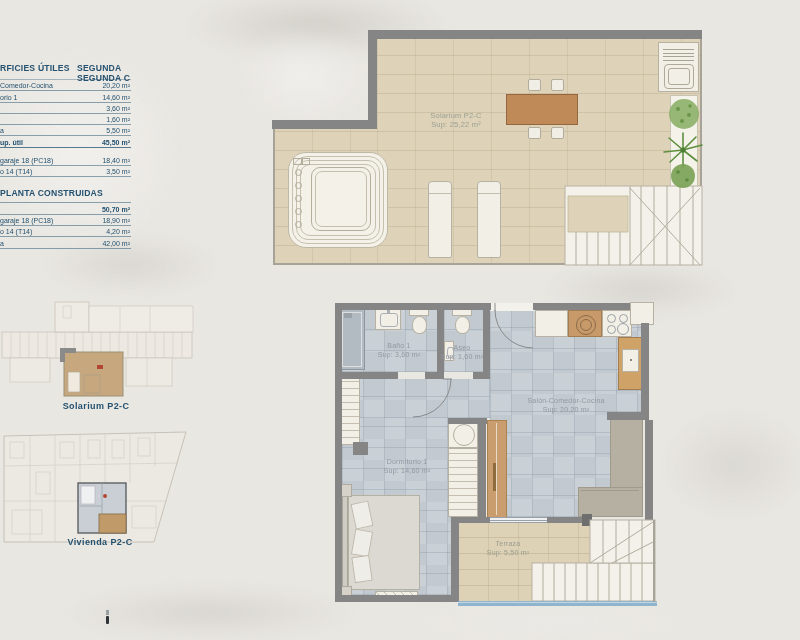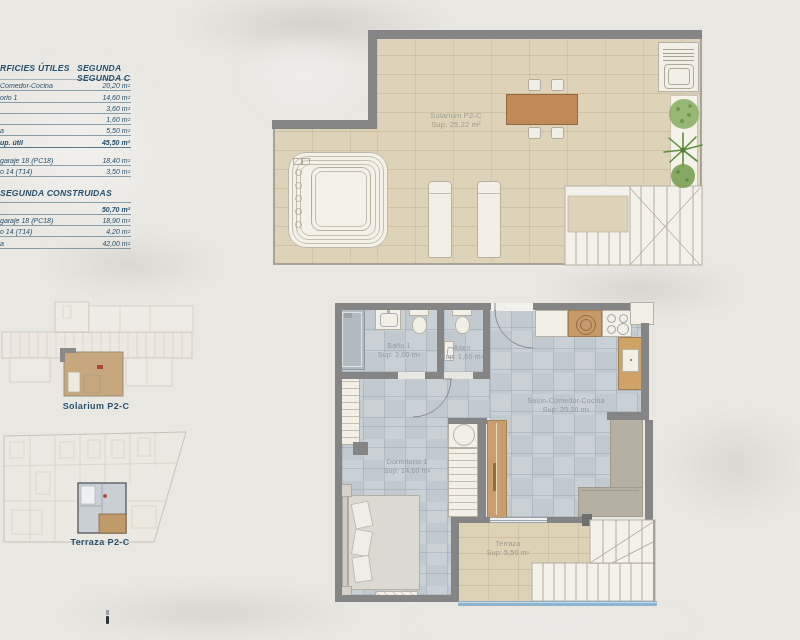--- a/index.html
+++ b/index.html
@@ -23,21 +23,21 @@
       repeating-linear-gradient(90deg, rgba(150,130,92,.16) 0 1px, transparent 1px 38px);}
   .brickfloor2{position:absolute;background-color:#ddd1b6;
     background-image:
       repeating-linear-gradient(0deg, rgba(155,133,95,.25) 0 1px, transparent 1px 16px),
       repeating-linear-gradient(90deg, rgba(155,133,95,.18) 0 1px, transparent 1px 30px);}
   .wfurn{position:absolute;background:#f2efe7;border:1px solid #b7b1a3;box-sizing:border-box;}
   .shelves{background-image:repeating-linear-gradient(0deg, transparent 0 6px, #c4beb0 6px 7px);}
   .hatch{background-image:repeating-linear-gradient(45deg, transparent 0 5px, #c4beb0 5px 6px);}
   .tline{position:absolute;background:#a8a399;}
   
-  #surftable{position:absolute;left:0;top:61px;width:160px;color:#24516f;font-style:italic;}
+  #surftable{position:absolute;left:0;top:61px;width:160px;color:#24516f;}
   .t-head{font-size:8.6px;font-weight:bold;letter-spacing:.2px;height:18px;position:relative;}
   .trow{position:relative;width:131px;height:10.3px;border-bottom:1px solid rgba(36,81,111,.5);
         font-size:7px;}
   .trow .lbl{position:absolute;left:0;bottom:1px;white-space:nowrap;}
   .trow .val{position:absolute;right:1px;bottom:1px;}
   .trow.bold{font-weight:bold;}
   .roomlbl{position:absolute;transform:translate(-50%,-50%);text-align:center;
            font-size:7px;line-height:8.5px;color:#9299a0;white-space:nowrap;letter-spacing:.2px;}
   .plankey{position:absolute;text-align:center;font-size:9px;font-weight:bold;
            color:#24516f;letter-spacing:.4px;}
@@ -91,21 +91,21 @@
     <div class="trow">
       <span class="lbl">garaje 18 (PC18)</span>
       <span class="val">18,40 m²</span>
     </div>
     <div class="trow">
       <span class="lbl">o 14 (T14)</span>
       <span class="val">3,50 m²</span>
     </div>
     <div style="height:11px;"></div>
     <div class="t-head" style="height:12px;">
-      <span class="abs" style="left:0;top:0;">SEGUNDA CONSTRUIDAS</span>
+      <span class="abs" style="left:0;top:0;">PLANTA CONSTRUIDAS</span>
     </div>
     <div style="height:2px;"></div>
     <div class="trow bold" style="border-top:1px solid rgba(36,81,111,.5);">
       <span class="lbl"></span>
       <span class="val">50,70 m²</span>
     </div>
     <div class="trow">
       <span class="lbl">garaje 18 (PC18)</span>
       <span class="val">18,90 m²</span>
     </div>
@@ -286,21 +286,21 @@
       </g>
     </g>
     <rect x="78" y="57" width="48" height="50" fill="#c9cfd4" stroke="#53575c" stroke-width="1.3"></rect>
     <line x1="78" y1="80" x2="102" y2="80" stroke="#9aa1a8" stroke-width="0.7"></line>
     <line x1="102" y1="57" x2="102" y2="88" stroke="#9aa1a8" stroke-width="0.7"></line>
     <rect x="81" y="60" width="14" height="18" fill="#eef0f1" stroke="#aab0b5" stroke-width="0.6"></rect>
     <rect x="99" y="88" width="27" height="19" fill="#c09a68" stroke="#8a7350" stroke-width="0.9"></rect>
     <circle cx="105" cy="70" r="2" fill="#b14733"></circle>
   </svg>
   <div class="plankey" style="left:0;top:537px;width:200px;">
-    <span>Terraza P2-C</span>
+    <span>Vivienda P2-C</span>
   </div>
 
   <div class="abs" style="left:0;top:0;width:800px;height:640px;">
 
     <div class="tilefloor" style="left:342px;top:310px;width:95px;height:62px;"></div>
     <div class="tilefloor" style="left:444px;top:310px;width:39px;height:62px;"></div>
     <div class="tilefloor" style="left:342px;top:379px;width:148px;height:39px;"></div>
     <div class="tilefloor" style="left:490px;top:310px;width:153px;height:207px;"></div>
     <div class="tilefloor" style="left:342px;top:418px;width:109px;height:177px;"></div>
     <div class="abs" style="left:490px;top:303px;width:45px;height:8px;background:#f3f1ec;"></div>

